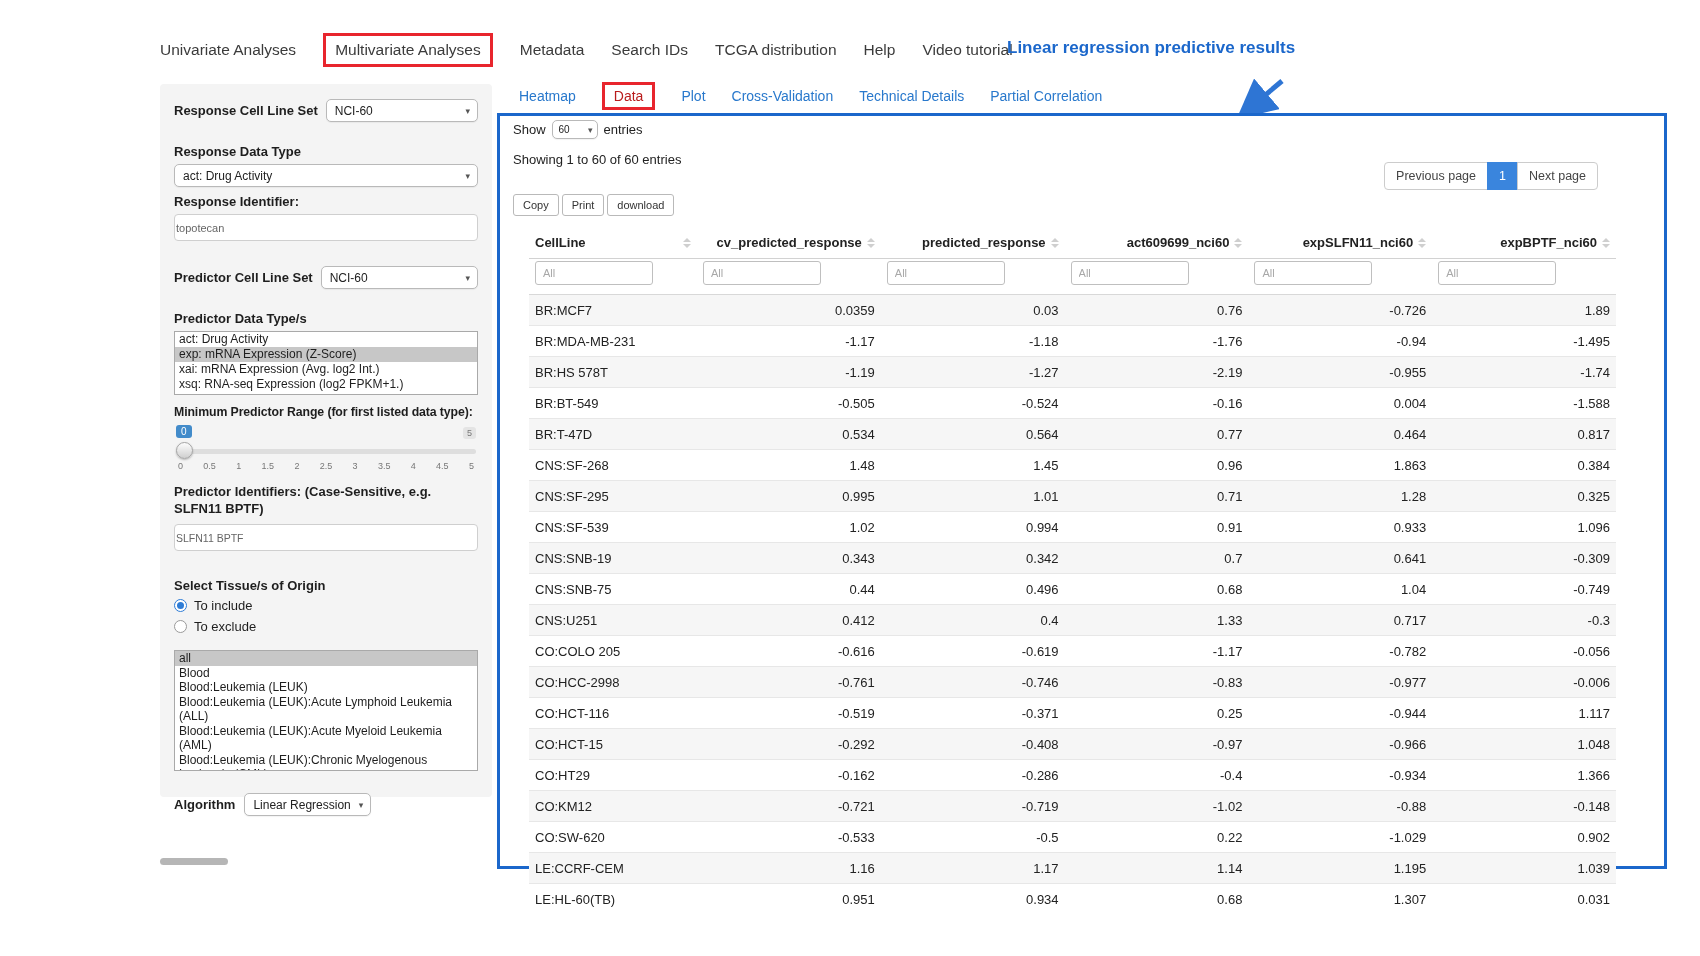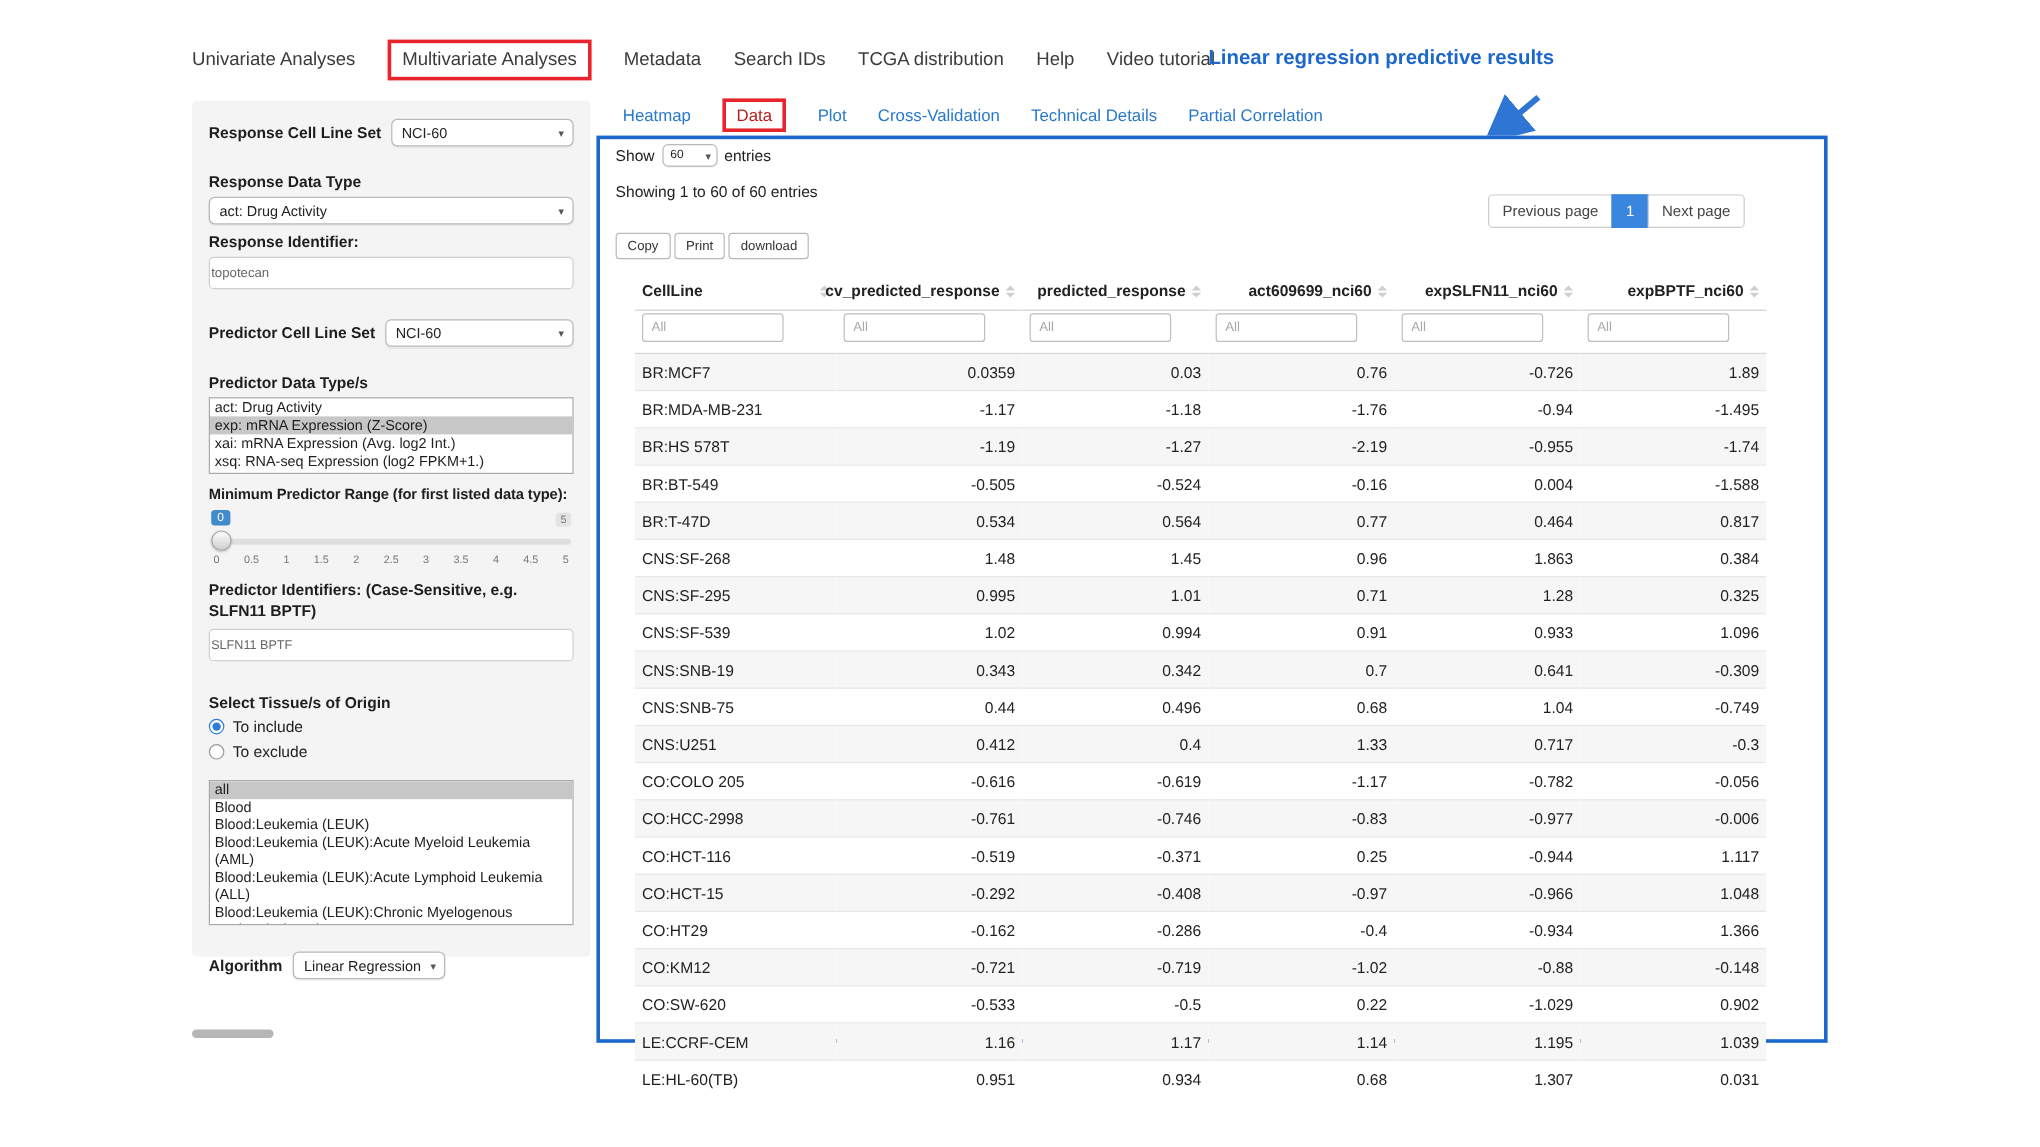--- a/index.html
+++ b/index.html
@@ -47,21 +47,21 @@
   .radio.checked { border-color:#2e7cd6; }
   .radio.checked::after { content:''; position:absolute; inset:2px; background:#2e7cd6; border-radius:50%; }
   .radio-group { margin-bottom:16px; }
 
   
   .tabs { position:absolute; left:519px; top:85px; display:flex; align-items:center; gap:26px; font-size:14px; }
   .tab { color:var(--tab-blue); cursor:pointer; white-space:nowrap; }
   .tab.active { color:#b91c1c; border:3px solid var(--red); padding:3px 9px; margin:-3px 0; }
 
   
-  .results { position:absolute; left:497px; top:113px; width:1026px; height:756px; border:3px solid var(--accent); background:#fff; padding:4px 64px 0 13px; }
+  .results { position:absolute; left:497px; top:113px; width:1170px; height:756px; border:3px solid var(--accent); background:#fff; padding:4px 64px 0 13px; }
   .show-entries { display:flex; align-items:center; gap:6px; font-size:13px; color:#222; }
   .select-box.tiny { height:19px; font-size:10px; padding:0 4px 0 6px; width:46px; }
   .info-text { font-size:13px; color:#222; margin-top:13px; }
   .pagination { position:absolute; right:66px; top:46px; display:flex; }
   .page-btn { border:1px solid #ccc; background:#fff; font-size:12.5px; color:#444; padding:6px 11px; cursor:pointer; font-family:"Liberation Sans",sans-serif; }
   .page-btn + .page-btn { margin-left:-1px; }
   .page-btn.prev { border-radius:4px 0 0 4px; }
   .page-btn.next { border-radius:0 4px 4px 0; }
   .page-btn.active { background:var(--page-blue); border-color:var(--page-blue); color:#fff; min-width:31px; }
   .export { display:flex; gap:3px; margin-top:27px; }
@@ -181,22 +181,22 @@
         <div class="radio-row">
           <span class="radio"></span>
           <span class="radio-label">To exclude</span>
         </div>
       </div>
 
     <div class="listbox tissue" id="tissue-options">
         <div class="opt wrap selected">all</div>
         <div class="opt wrap">Blood</div>
         <div class="opt wrap">Blood:Leukemia (LEUK)</div>
+        <div class="opt wrap">Blood:Leukemia (LEUK):Acute Lymphoid Leukemia (ALL)</div>
         <div class="opt wrap">Blood:Leukemia (LEUK):Acute Myeloid Leukemia (AML)</div>
-        <div class="opt wrap">Blood:Leukemia (LEUK):Acute Lymphoid Leukemia (ALL)</div>
         <div class="opt wrap">Blood:Leukemia (LEUK):Chronic Myelogenous Leukemia (CML)</div>
       </div>
 
     <div class="inline-row" style="margin-bottom:0;">
       <div class="field-label">Algorithm</div>
       <span class="select-box" style="margin-left:9px;">
         <span>Linear Regression</span>
         <span class="caret">▾</span>
       </span>
     </div>

